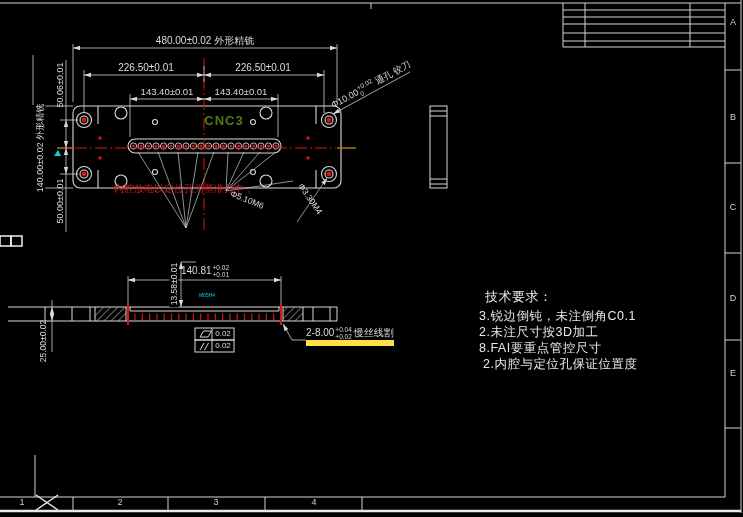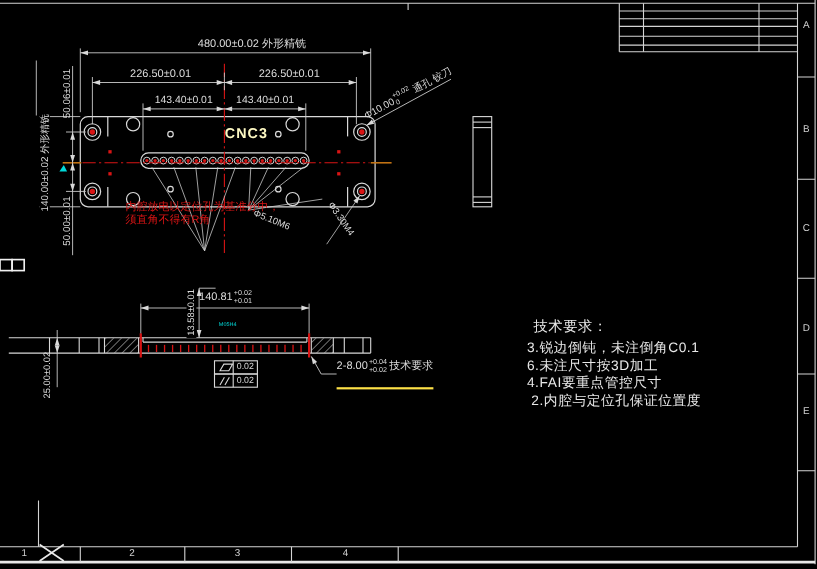--- a/index.html
+++ b/index.html
@@ -5,29 +5,29 @@
   html,body{margin:0;padding:0;background:#000;}
   #sheet{position:relative;width:743px;height:517px;background:#000;overflow:hidden;
          font-family:"Liberation Sans","DejaVu Sans",sans-serif;}
   #lines{position:absolute;left:0;top:0;}
   .t{position:absolute;white-space:nowrap;color:#dcdcdc;font-size:10px;line-height:1.05;}
   .c{transform:translate(-50%,-50%);}
   .bg{background:#000;padding:0 2px;}
   .r90{transform:translate(-50%,-50%) rotate(-90deg);}
   .red{color:#d81414;}
   .cyan{color:#00d8d8;}
-  .gray{color:#fef9c3;}
+  .gray{color:#4d7c0f;}
   .tol{display:inline-flex;flex-direction:column;justify-content:center;vertical-align:middle;
        font-size:6.5px;line-height:6.5px;margin-left:1px;}
   .dimrow{display:inline-flex;align-items:center;}
   .note{font-size:10px;line-height:11.6px;}
   .tech{font-size:12.5px;line-height:16px;color:#e8e8e8;letter-spacing:0.5px;}
   .zl{font-size:9px;color:#cfcfcf;}
   .gdtv{font-size:8px;color:#dcdcdc;}
-  .underl{border-bottom:2px solid #fde047;padding-bottom:12px;}
+  .underl{border-bottom:6px solid #fde047;padding-bottom:0;}
 </style>
 </head>
 <body>
 
 <div id="sheet">
 
   <svg id="lines" width="743" height="517" viewBox="0 0 743 517">
     <defs>
       <pattern id="hx" width="5" height="5" patternUnits="userSpaceOnUse" patternTransform="rotate(45)">
         <line x1="0" y1="0" x2="0" y2="5" stroke="#c9c9c9" stroke-width="1"></line>
@@ -300,21 +300,21 @@
         <polygon points="0,0 -7,2.2 -7,-2.2" transform="translate(181,262) rotate(-90)"></polygon>
         <polygon points="0,0 -7,2.2 -7,-2.2" transform="translate(181,307) rotate(90)"></polygon>
         <polygon points="0,0 -7,2.2 -7,-2.2" transform="translate(52,307) rotate(-90)"></polygon>
         <polygon points="0,0 -7,2.2 -7,-2.2" transform="translate(52,321) rotate(90)"></polygon>
         <polygon points="0,0 -7,2.2 -7,-2.2" transform="translate(333,114) rotate(151)"></polygon>
         <polygon points="0,0 -7,2.2 -7,-2.2" transform="translate(283,324) rotate(241)"></polygon>
         <polygon points="0,0 -7,2.2 -7,-2.2" transform="translate(327,178) rotate(-56)"></polygon>
       </g>
   </svg>
 
-  <div class="t c" style="left:205px;top:41px;margin-left:24px;">480.00±0.02 外形精铣</div>
+  <div class="t c" style="left:205px;top:41px;">480.00±0.02 外形精铣</div>
   <div class="t c" style="left:146px;top:68px;">226.50±0.01</div>
   <div class="t c" style="left:263px;top:68px;">226.50±0.01</div>
   <div class="t c" style="left:167px;top:92px;font-size:9.5px;">143.40±0.01</div>
   <div class="t c" style="left:241px;top:92px;font-size:9.5px;">143.40±0.01</div>
   <div class="t r90 bg" style="left:41px;top:148px;font-size:9px;">140.00±0.02 外形精铣</div>
   <div class="t r90" style="left:61px;top:85px;font-size:9px;">50.06±0.01</div>
   <div class="t r90" style="left:61px;top:201px;font-size:9px;">50.00±0.01</div>
 
   <div class="t c dimrow" style="left:371px;top:85px;font-size:9px;transform:translate(-50%,-50%) rotate(-28.5deg);">
     <span>Φ10.00</span>
@@ -325,52 +325,51 @@
       <span style="margin-left:3px;">通孔 铰刀</span>
   </div>
 
   <div class="t gray c" style="left:224px;top:121px;font-size:13px;font-weight:bold;letter-spacing:1px;">CNC3</div>
 
   <div class="t c" style="left:247px;top:200px;font-size:8.5px;transform:translate(-50%,-50%) rotate(22deg);">Φ5.10M6</div>
   <div class="t c" style="left:310px;top:199px;font-size:8.5px;transform:translate(-50%,-50%) rotate(55deg);">Φ3.30M4</div>
 
   <div class="t red note" style="left:114px;top:183px;">
     <div>内腔放电以定位孔为基准分中，</div>
-    <div>须直角不得有R角</div>
   </div>
 
   <div class="t c dimrow" style="left:205px;top:271px;">
     <span>140.81</span>
       <span class="tol">
         <span>+0.02</span>
         <span>+0.01</span>
       </span>
   </div>
   <div class="t bg" style="left:174px;top:284px;font-size:8.5px;transform:translate(-50%,-50%) rotate(-90deg);">13.58±0.01</div>
   <div class="t r90" style="left:43px;top:341px;font-size:8.5px;">25.00±0.02</div>
 
   <div class="t dimrow underl" style="left:306px;top:327px;">
     <span>2-8.00</span>
       <span class="tol">
         <span>+0.04</span>
         <span>+0.02</span>
       </span>
-      <span style="margin-left:2px;">技术要求</span>
+      <span style="margin-left:2px;">慢丝线割</span>
   </div>
 
   <div class="t cyan c" style="left:207px;top:296px;font-size:5px;">M05H4</div>
 
   <div class="t gdtv c" style="left:223px;top:334px;">0.02</div>
   <div class="t gdtv c" style="left:223px;top:346px;">0.02</div>
 
   <div class="t tech" style="left:479px;top:289px;">
     <div style="padding-left:6px;font-size:13px;">技术要求：</div>
     <div style="margin-top:3px;">3.锐边倒钝，未注倒角C0.1</div>
-    <div>6.未注尺寸按3D加工</div>
-    <div>4.FAI要重点管控尺寸</div>
+    <div>2.未注尺寸按3D加工</div>
+    <div>8.FAI要重点管控尺寸</div>
     <div style="padding-left:4px;">2.内腔与定位孔保证位置度</div>
   </div>
 
   <div class="t zl c" style="left:733px;top:23px;">A</div>
   <div class="t zl c" style="left:733px;top:118px;">B</div>
   <div class="t zl c" style="left:733px;top:208px;">C</div>
   <div class="t zl c" style="left:733px;top:299px;">D</div>
   <div class="t zl c" style="left:733px;top:374px;">E</div>
   <div class="t zl c" style="left:22px;top:503px;">1</div>
   <div class="t zl c" style="left:120px;top:503px;">2</div>

